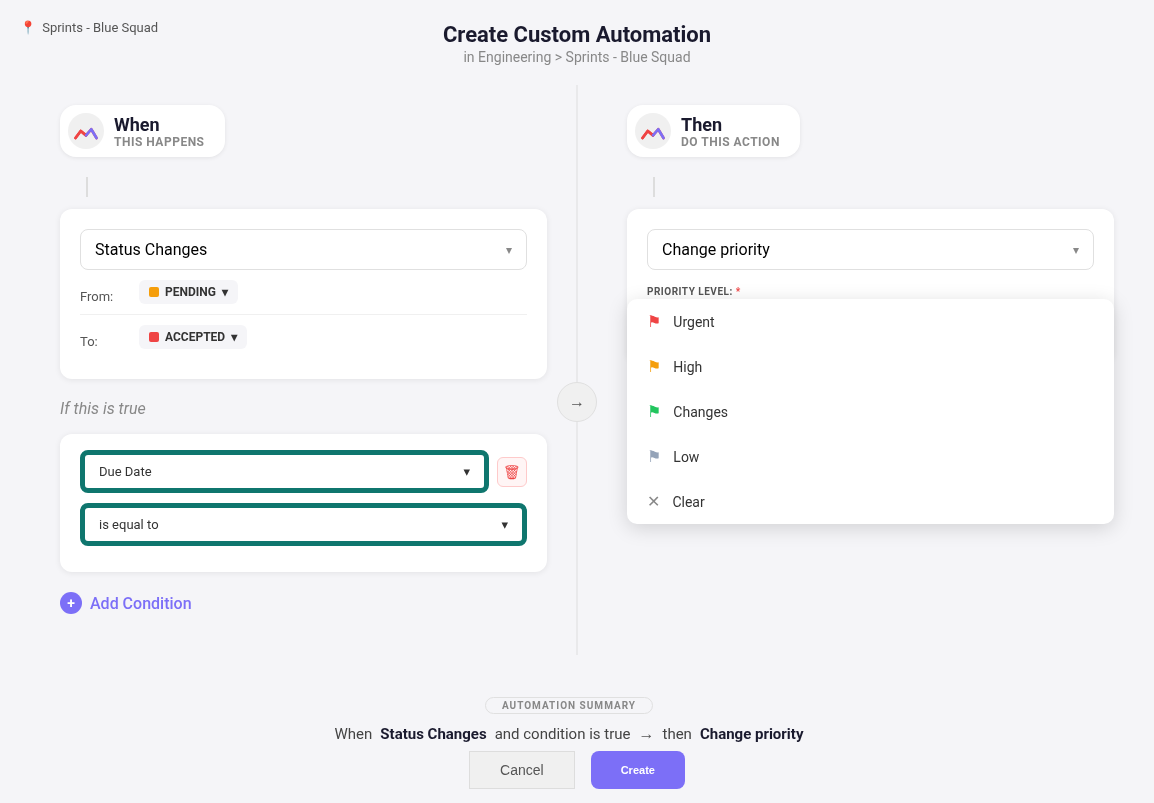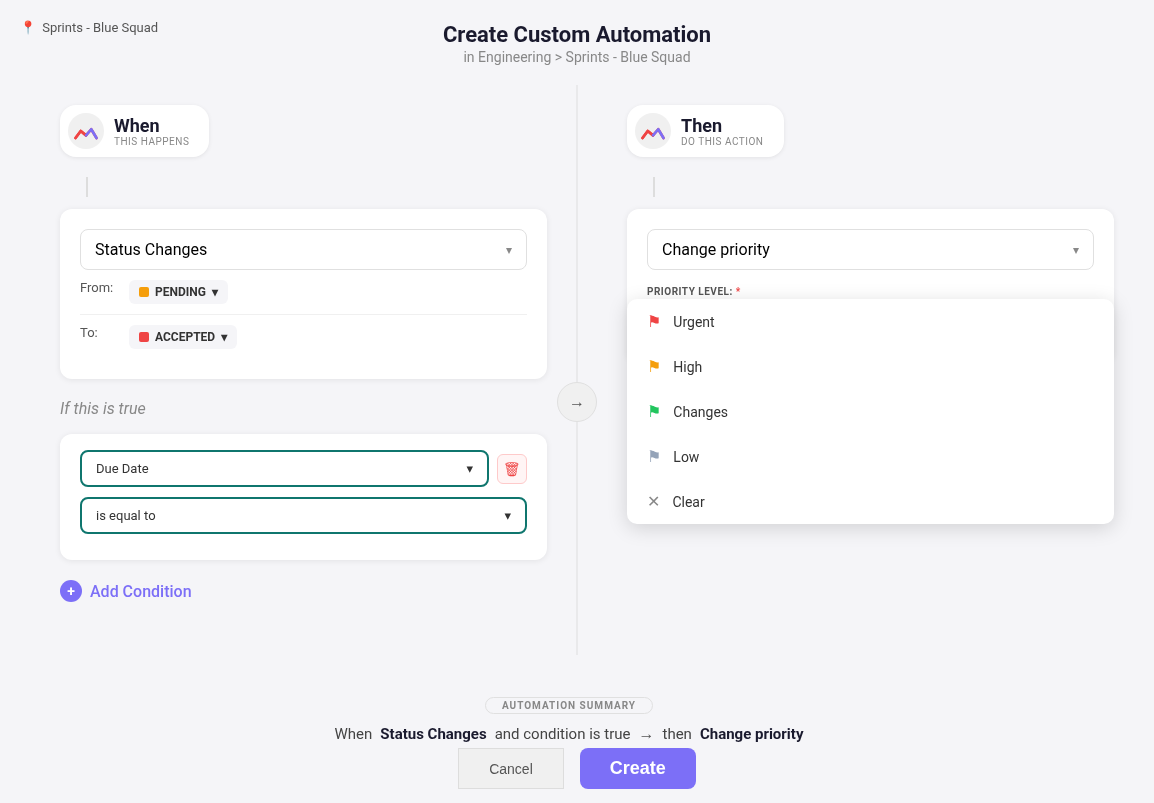--- a/index.html
+++ b/index.html
@@ -104,23 +104,23 @@
       align-items: center;
       justify-content: center;
       font-size: 18px;
     }
     .badge-text-main {
       font-size: 18px;
       font-weight: 700;
       color: #1a1a2e;
     }
     .badge-text-sub {
-      font-size: 10px;
+      font-size: 12px;
       color: #888;
-      font-weight: 400;
+      font-weight: 700;
       letter-spacing: 0.5px;
     }
 
     
     .connector-line {
       width: 2px;
       height: 20px;
       background: #ddd;
       margin-left: 26px;
     }
@@ -145,22 +145,22 @@
       background: #fff;
     }
     .dropdown-chevron {
       color: #888;
       font-size: 12px;
     }
 
     
     .from-to-row {
       display: flex;
-      align-items: flex-start;
-      gap: 14px;
+      align-items: flex-end;
+      gap: 24px;
       padding: 10px 0;
       border-bottom: 1px solid #f0f0f0;
     }
     .from-to-row:last-child {
       border-bottom: none;
     }
     .from-to-label {
       font-size: 13px;
       color: #555;
       min-width: 35px;
@@ -205,21 +205,21 @@
       display: flex;
       align-items: center;
       gap: 8px;
       margin-bottom: 10px;
     }
     .condition-dropdown {
       flex: 1;
       display: flex;
       align-items: center;
       justify-content: space-between;
-      border: 2px solid #0f766e;
+      border: 5px solid #0f766e;
       border-radius: 8px;
       padding: 9px 14px;
       font-size: 13px;
       color: #333;
       background: #fff;
       cursor: pointer;
     }
     .delete-btn {
       width: 30px;
       height: 30px;
@@ -402,21 +402,21 @@
       font-size: 14px;
       color: #555;
       cursor: pointer;
       font-weight: 500;
     }
     .btn-create {
       padding: 10px 30px;
       border: none;
       border-radius: 8px;
       background: #7c6ff7;
-      font-size: 18px;
+      font-size: 11px;
       color: #fff;
       cursor: pointer;
       font-weight: 600;
     }
     .logo-svg { width: 28px; height: 28px; }
   </style>
 </head>
 <body>
 
 <div class="top-nav">

